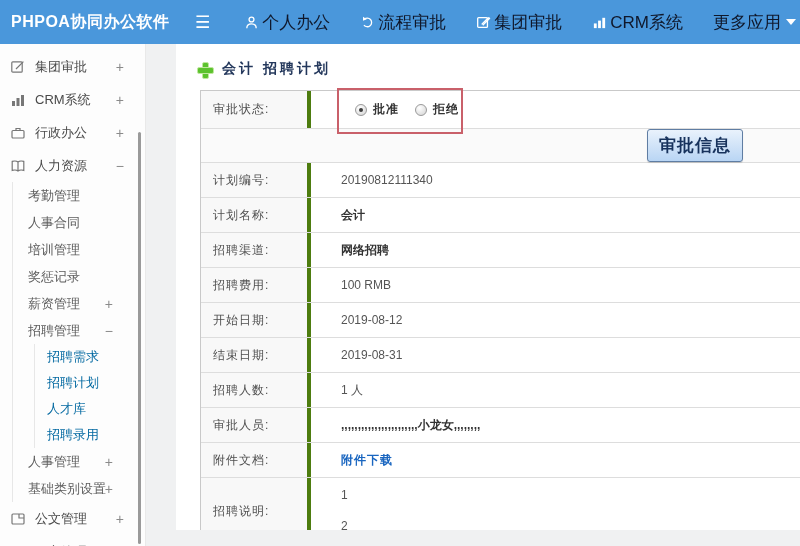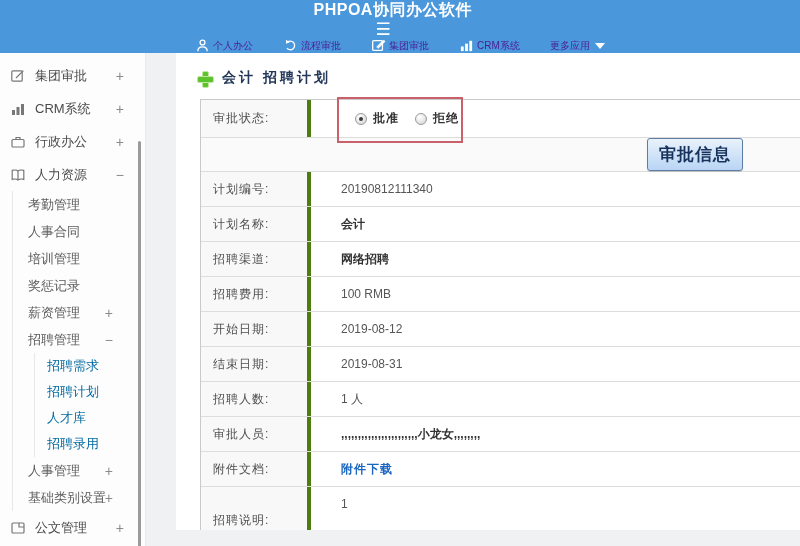--- a/index.html
+++ b/index.html
@@ -1,25 +1,25 @@
 <!DOCTYPE html>
 <html><head>
 <meta charset="utf-8">
 <style>
   * { margin:0; padding:0; box-sizing:border-box; }
   html,body { width:800px; height:546px; overflow:hidden; background:#f0f1f2;
     font-family:"Liberation Sans","DejaVu Sans",sans-serif; }
   .app { width:800px; height:546px; display:flex; flex-direction:column; }
 
   
-  .topbar { height:53px; background:#4a97db; display:flex; align-items:center; flex-shrink:0;flex-direction:column; }
+  .topbar { height:44px; background:#4a97db; display:flex; align-items:center; flex-shrink:0; }
   .logo { color:#fff; font-size:16px; font-weight:bold; padding-left:11px; width:195px; letter-spacing:.5px; }
   .hamburger { color:#fff; font-size:17px; line-height:1; cursor:pointer; margin-right:34px; }
   .topnav { display:flex; align-items:center; gap:30px; }
-  .nav-item { display:flex; align-items:center; gap:3px; color:#4c1d95; font-size:10px; cursor:pointer; text-decoration:none; }
+  .nav-item { display:flex; align-items:center; gap:3px; color:#0f172a; font-size:17px; cursor:pointer; text-decoration:none; }
   .nav-item svg { width:15px; height:15px; stroke:#fff; fill:none; stroke-width:1.4; }
   .nav-item svg .fill { fill:#fff; stroke:none; }
   .caret { width:0; height:0; border-left:5px solid transparent; border-right:5px solid transparent; border-top:6px solid #fff; margin-left:2px; }
 
   
   .body { flex:1; display:flex; min-height:0; }
   .sidebar { width:146px; background:#fdfdfd; position:relative; font-size:13px; color:#555; padding-top:6px; flex-shrink:0; }
   .sidebar ul { list-style:none; }
   .s-item { display:flex; align-items:center; height:33px; padding-left:10px; cursor:pointer; position:relative; color:#4a4a4a; }
   .s-item svg { width:16px; height:16px; stroke:#777; fill:none; stroke-width:1.2; margin-right:9px; flex-shrink:0; }

